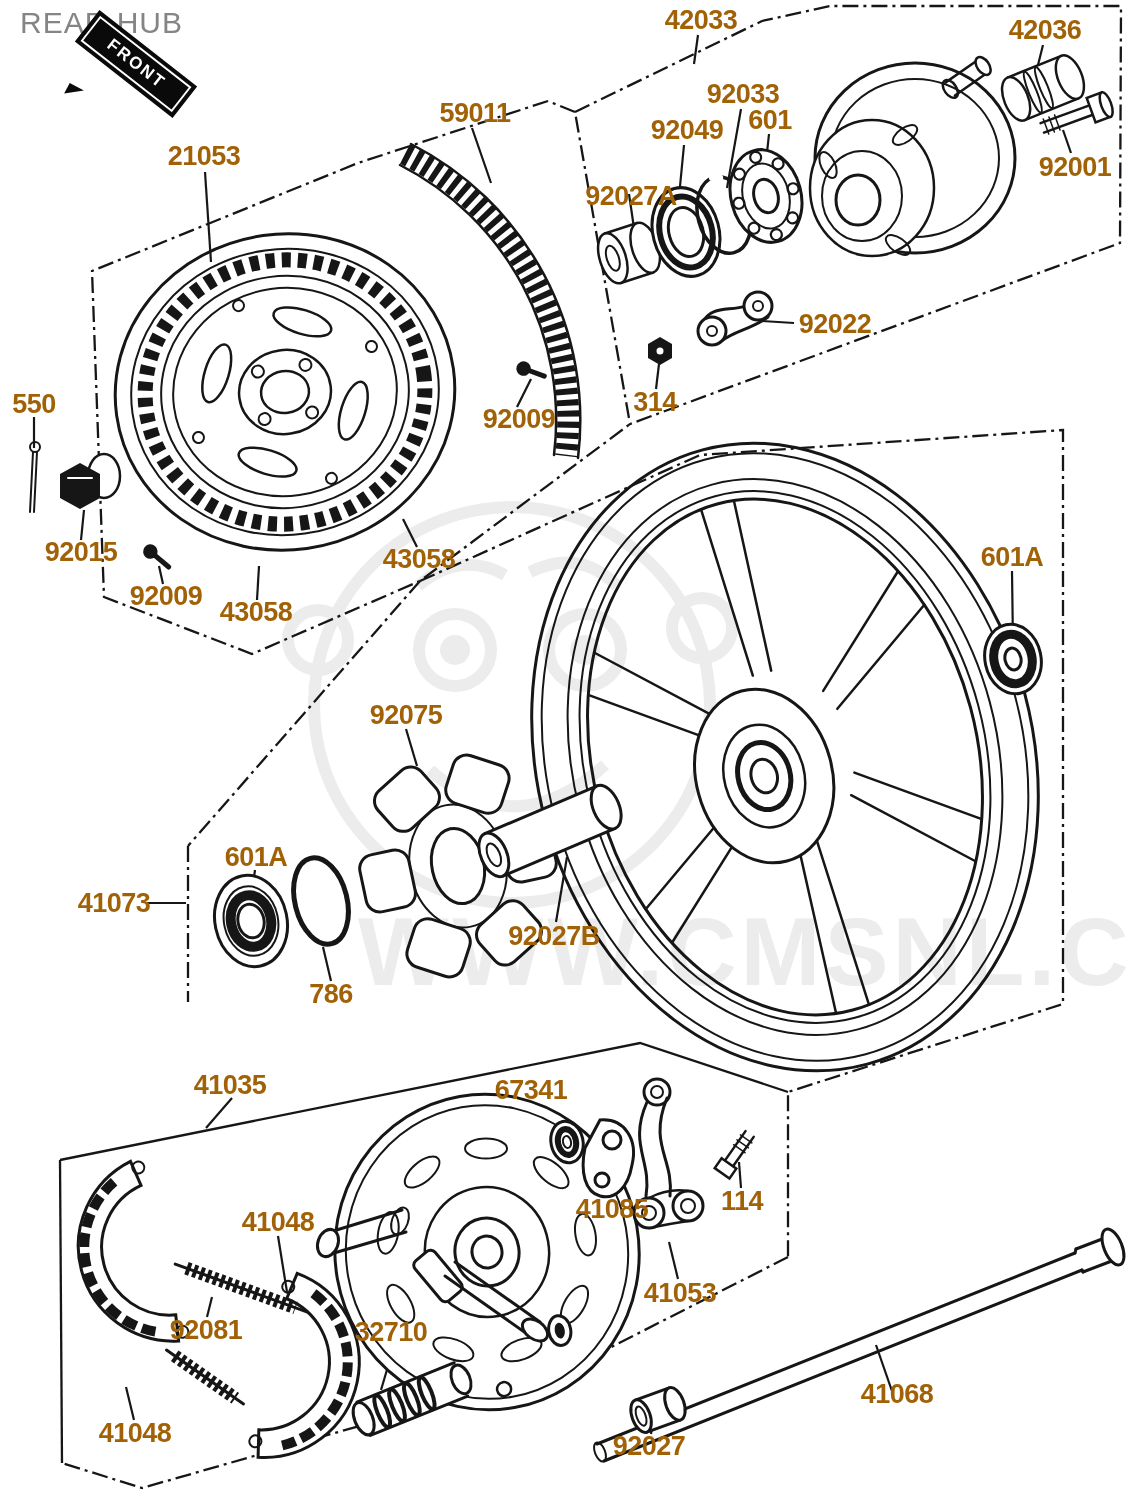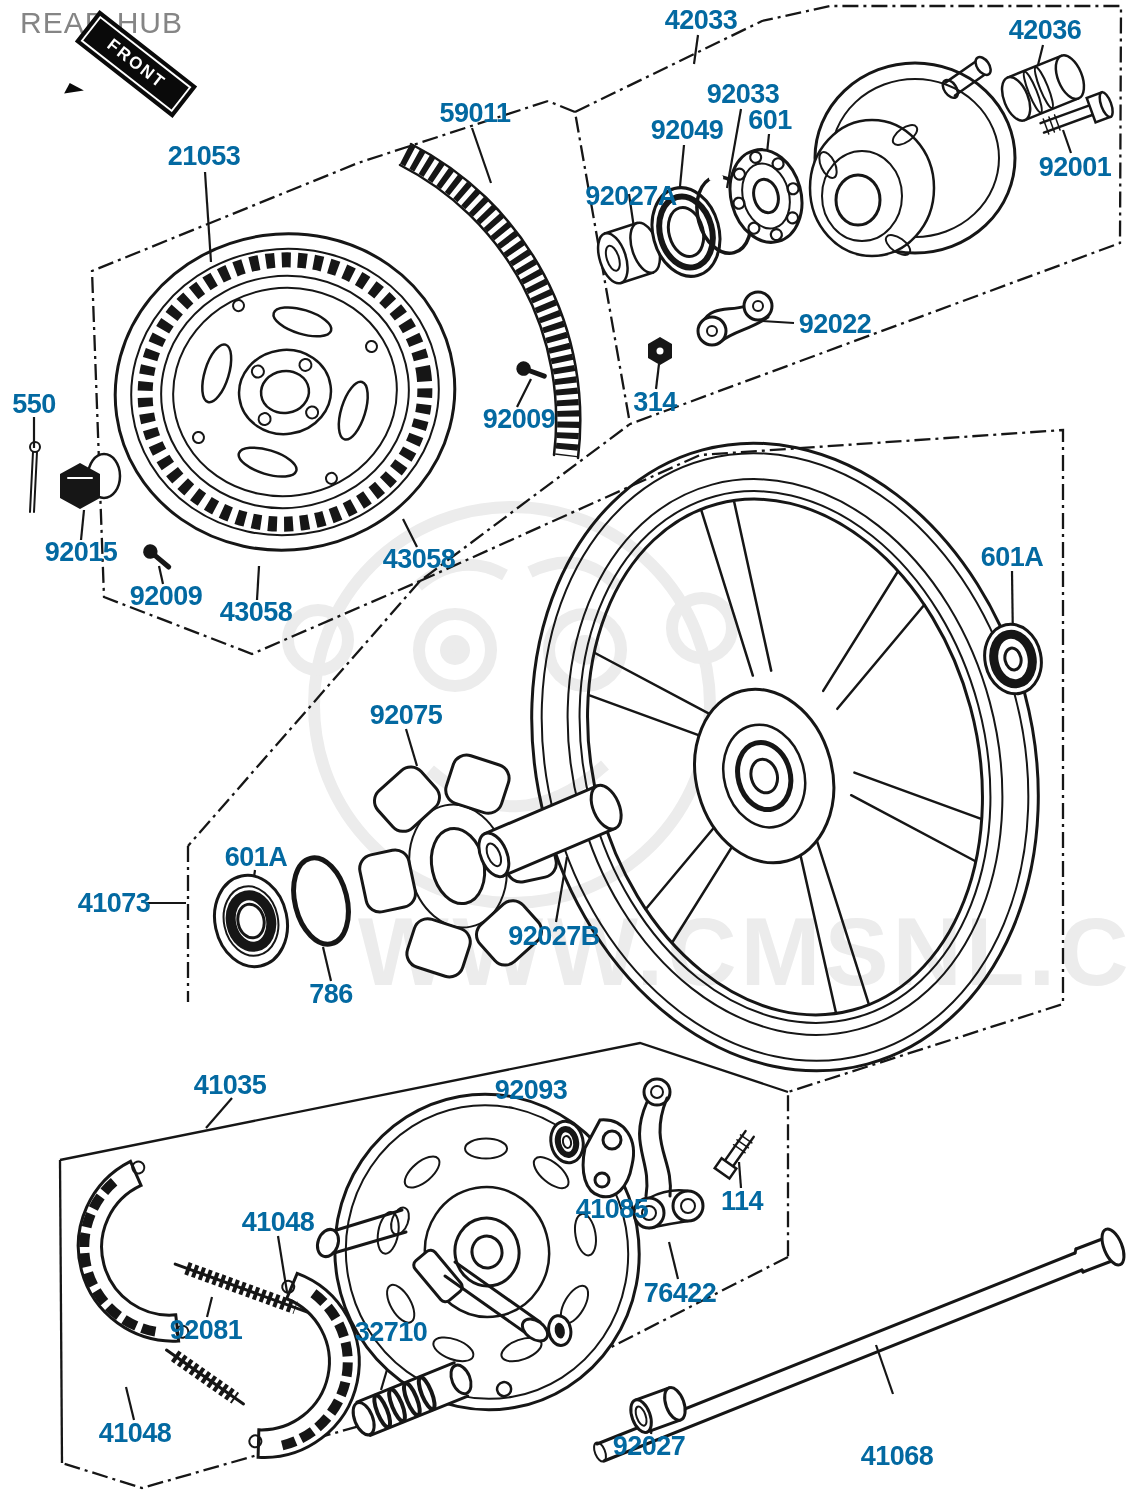--- a/index.html
+++ b/index.html
@@ -1,20 +1,20 @@
 <!DOCTYPE html>
 <html><head>
 <meta charset="utf-8">
 <style>
   html,body{margin:0;padding:0;background:#ffffff;}
   #stage{position:relative;width:1136px;height:1500px;background:#ffffff;overflow:hidden;
          font-family:"Liberation Sans",sans-serif;}
   #art{position:absolute;left:0;top:0;z-index:1;}
   .plabel{position:absolute;z-index:3;transform:translate(-50%,-50%);
-          font:700 27px "Liberation Sans",sans-serif;color:#0369a1;white-space:nowrap;letter-spacing:-0.5px;}
+          font:700 27px "Liberation Sans",sans-serif;color:#a16207;white-space:nowrap;letter-spacing:-0.5px;}
   #page-title{position:absolute;left:20px;top:6px;z-index:3;
           font:400 30px "Liberation Sans",sans-serif;color:#858585;letter-spacing:1px;}
   #front-badge{position:absolute;left:78px;top:48px;width:112px;height:28px;z-index:4;
           background:#0a0a0a;border:2px solid #ffffff;outline:4px solid #0a0a0a;
           transform:rotate(38deg);display:flex;align-items:center;justify-content:center;}
   #front-badge .ftxt{font:700 17px "Liberation Sans",sans-serif;color:#ffffff;letter-spacing:2px;}
   #front-arrow{position:absolute;left:66px;top:86px;width:0;height:0;z-index:4;
           border-top:12px solid #0a0a0a;border-right:16px solid transparent;transform:rotate(28deg);}
   #footer-text{position:absolute;left:202px;top:1504px;z-index:4;mix-blend-mode:multiply;
           font:400 47px "Liberation Sans",sans-serif;color:#4d7c0f;white-space:nowrap;}
@@ -439,25 +439,25 @@
   <div class="plabel" style="left:166px;top:596px">92009</div>
   <div class="plabel" style="left:256px;top:612px">43058</div>
   <div class="plabel" style="left:419px;top:559px">43058</div>
   <div class="plabel" style="left:1012px;top:557px">601A</div>
   <div class="plabel" style="left:406px;top:715px">92075</div>
   <div class="plabel" style="left:256px;top:857px">601A</div>
   <div class="plabel" style="left:114px;top:903px">41073</div>
   <div class="plabel" style="left:331px;top:994px">786</div>
   <div class="plabel" style="left:554px;top:936px">92027B</div>
   <div class="plabel" style="left:230px;top:1085px">41035</div>
-  <div class="plabel" style="left:531px;top:1090px">92093</div>
+  <div class="plabel" style="left:531px;top:1090px">67341</div>
   <div class="plabel" style="left:612px;top:1209px">41085</div>
   <div class="plabel" style="left:742px;top:1201px">114</div>
-  <div class="plabel" style="left:680px;top:1293px">76422</div>
+  <div class="plabel" style="left:680px;top:1293px">41053</div>
   <div class="plabel" style="left:278px;top:1222px">41048</div>
   <div class="plabel" style="left:206px;top:1330px">92081</div>
   <div class="plabel" style="left:135px;top:1433px">41048</div>
   <div class="plabel" style="left:391px;top:1332px">32710</div>
-  <div class="plabel" style="left:897px;top:1456px">41068</div>
+  <div class="plabel" style="left:897px;top:1394px">41068</div>
   <div class="plabel" style="left:649px;top:1446px">92027</div>
 
   <div id="footer-text">Get these parts at www.cmsnl.com !</div>
 </div>
 
 </body></html>

